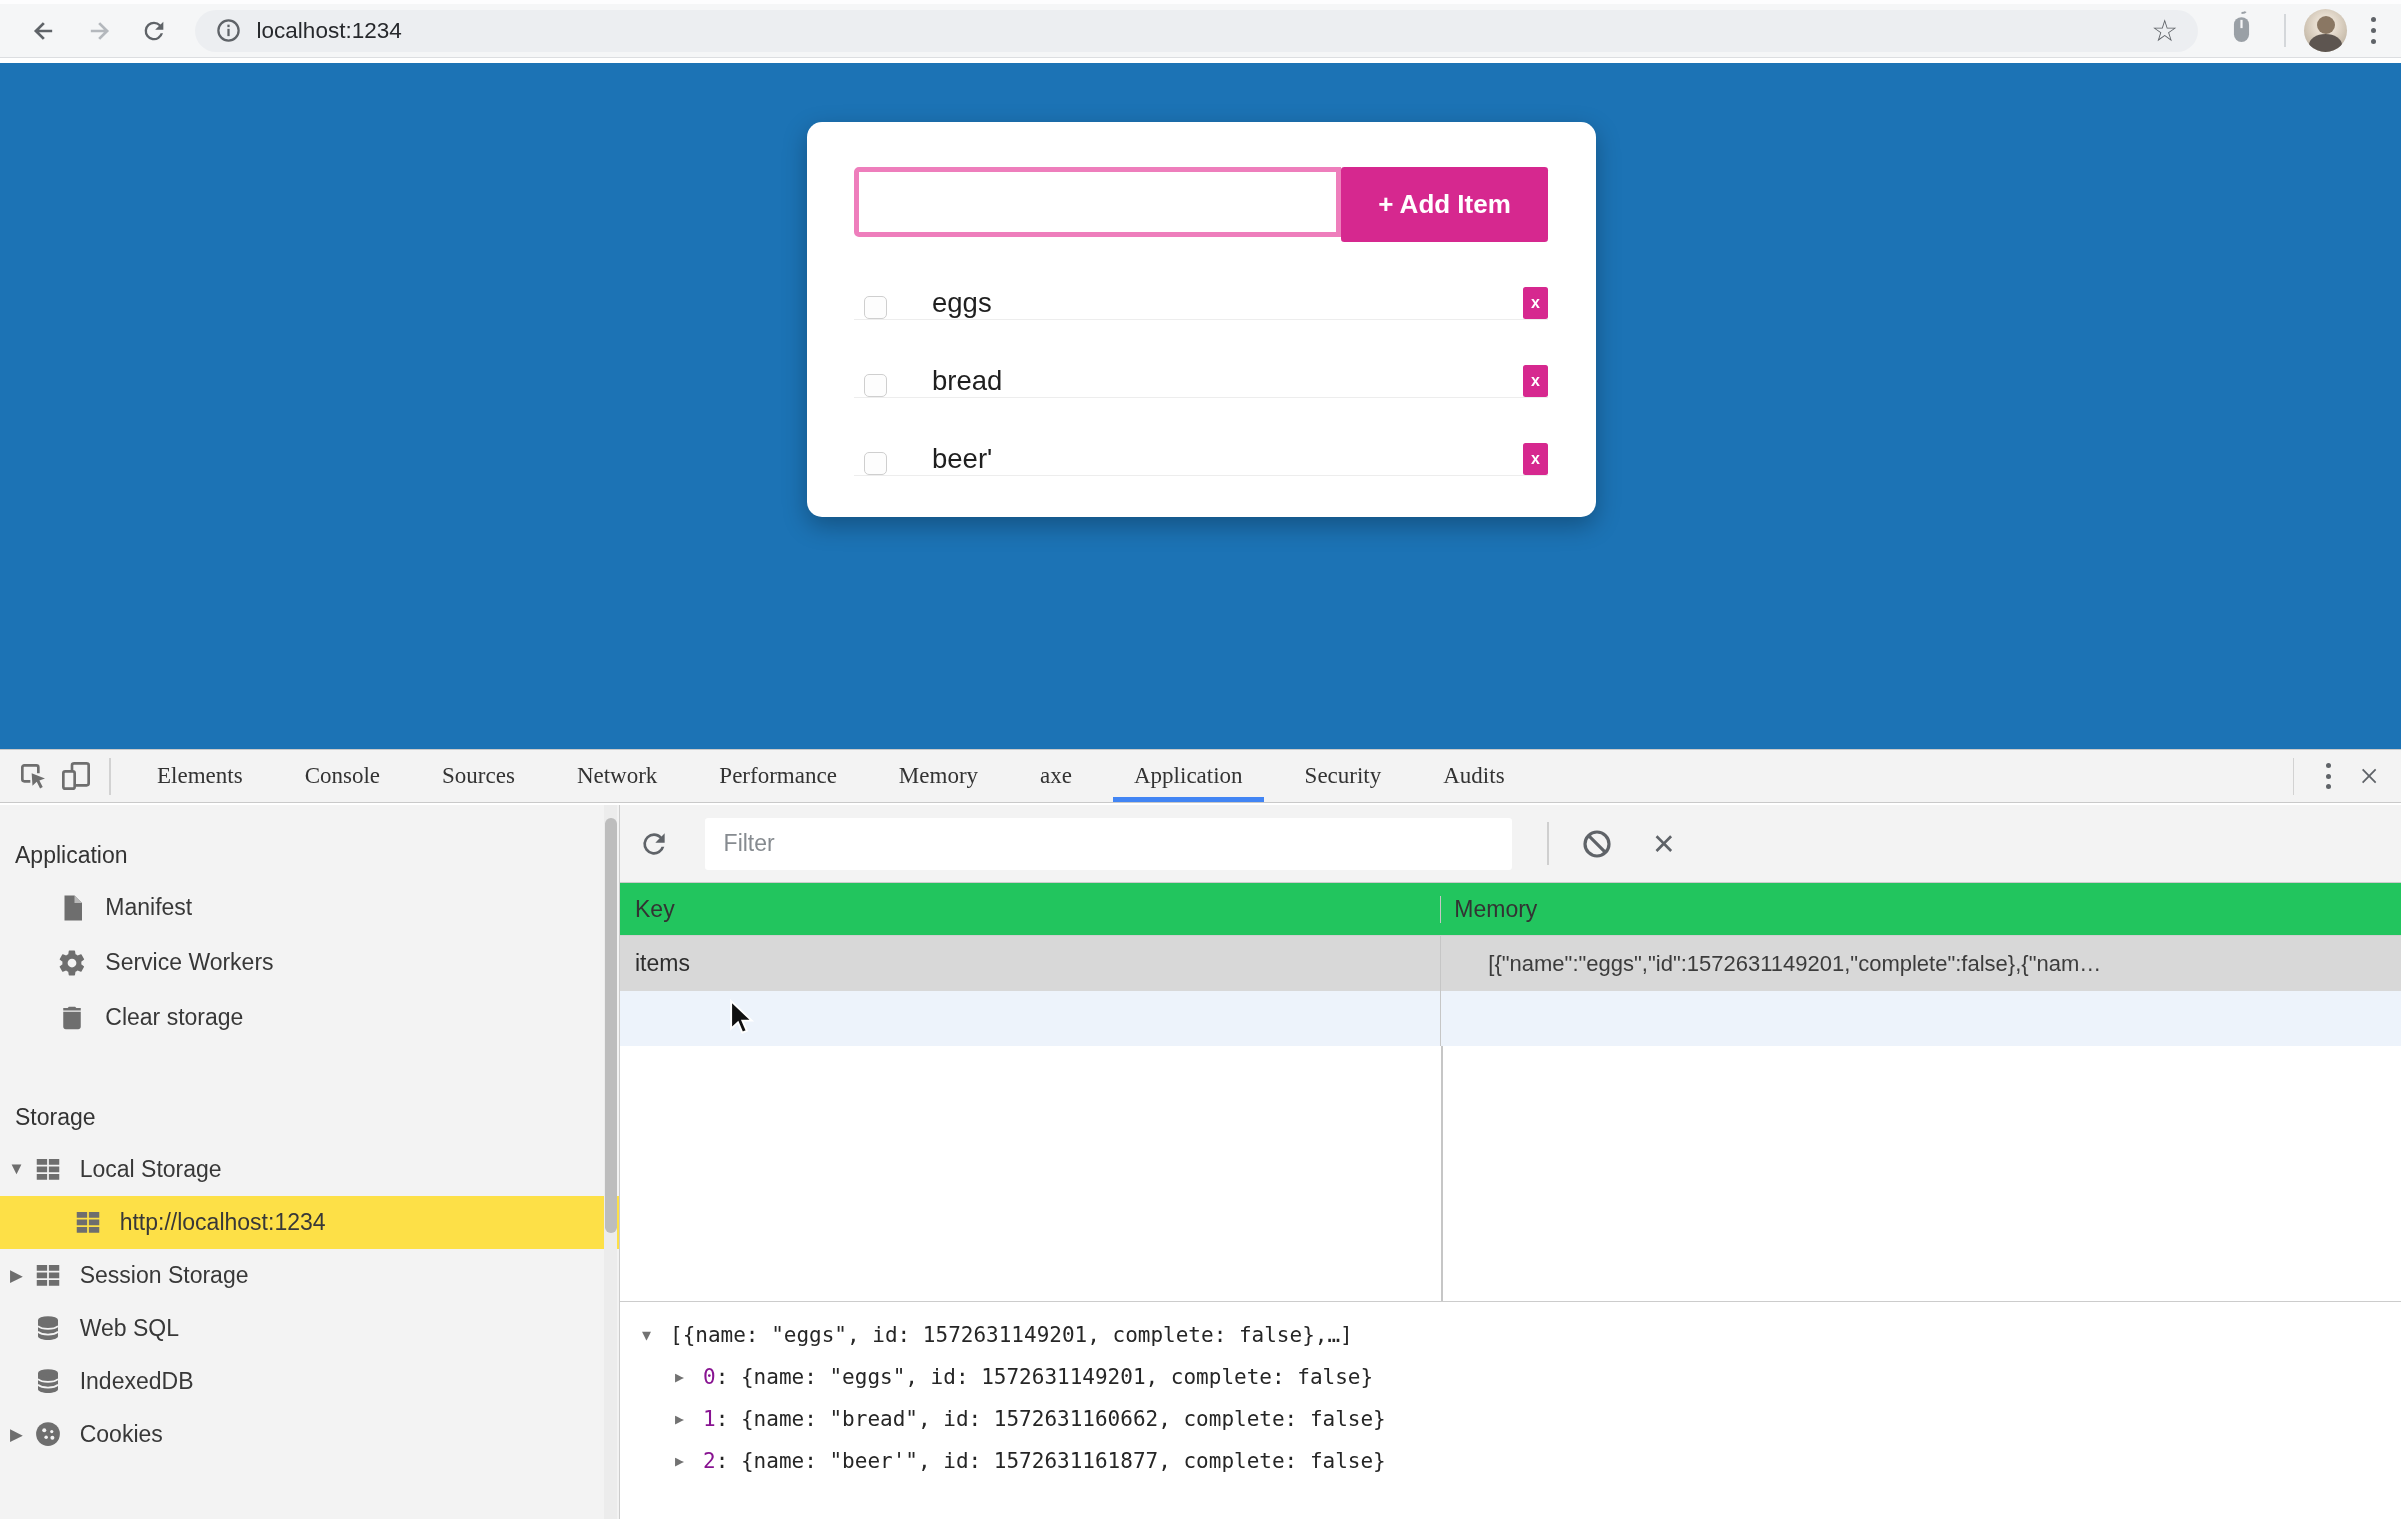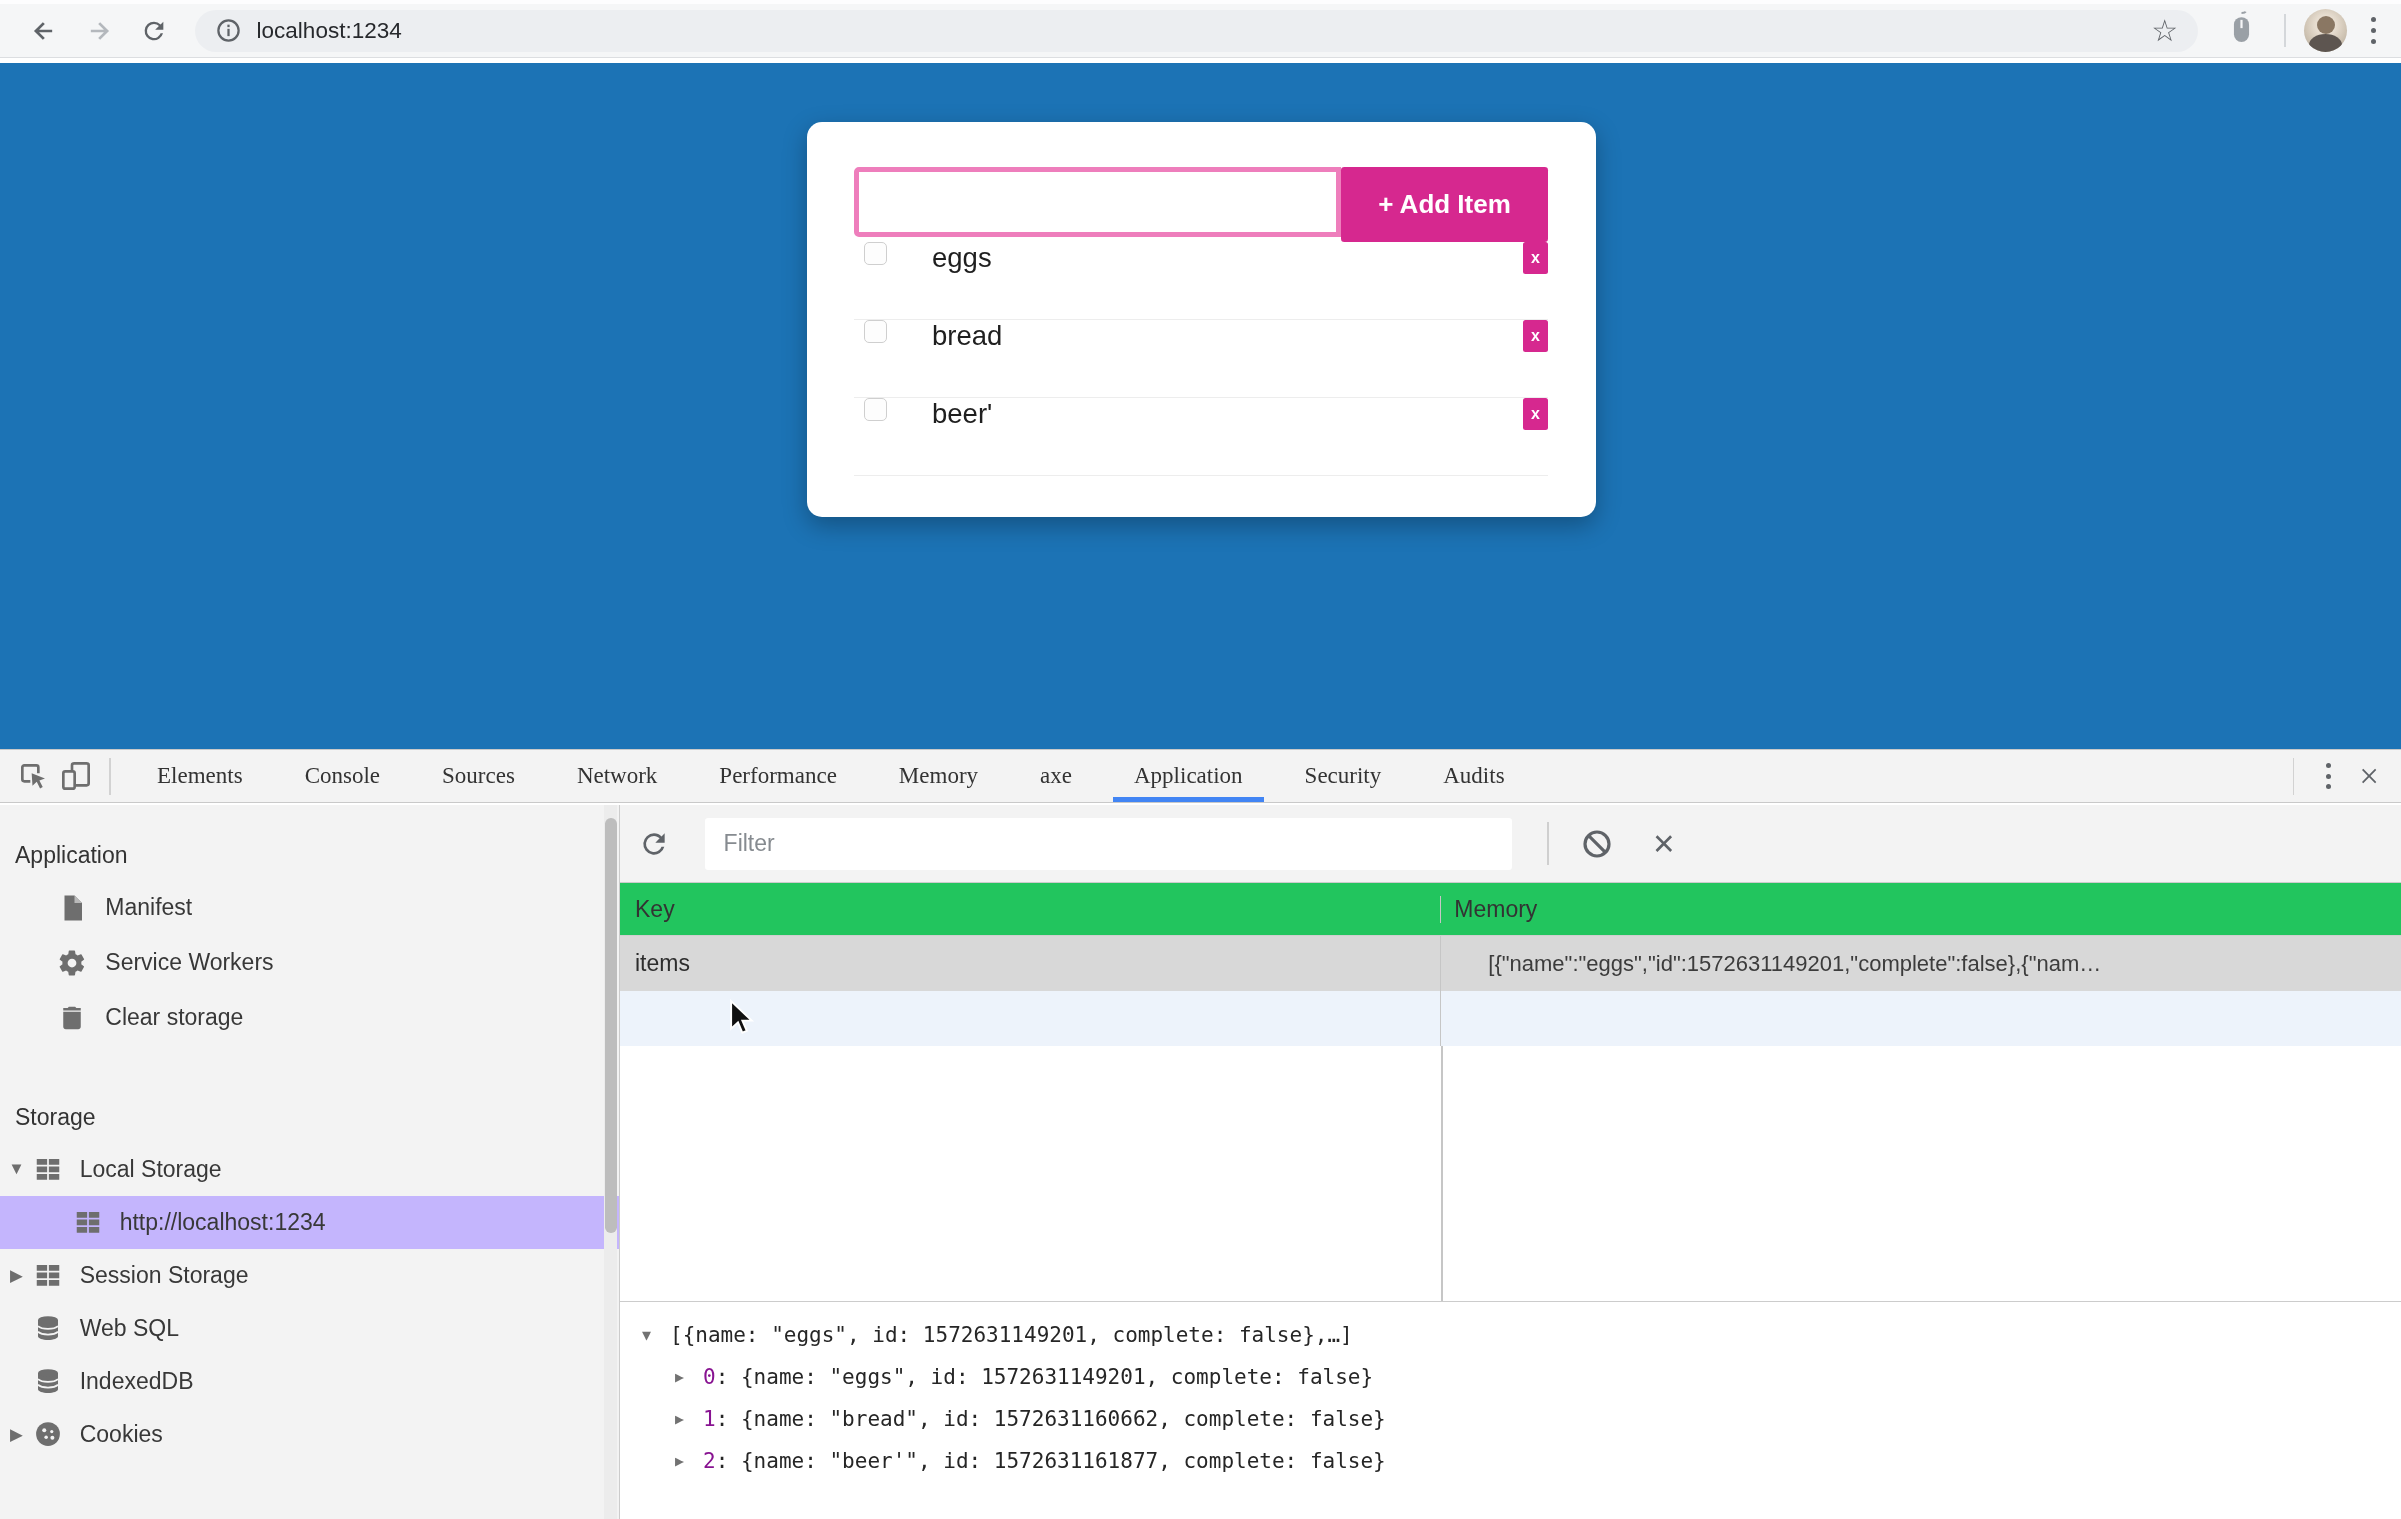--- a/index.html
+++ b/index.html
@@ -30,21 +30,21 @@
 
   
   .page { position:absolute; left:0; top:63px; width:2401px; height:686px; background:#1c73b5; }
   .todo-card { position:absolute; left:807px; top:59px; width:789px; height:395px; background:#fff;
                border-radius:15px; box-shadow:0 8.3px 25px rgba(0,0,0,.28); padding:45px 48px 0 47px; }
   .add-row { display:flex; height:75px; }
   .todo-input { width:487px; height:70px; border:5px solid #ee7ebc; border-radius:5px 0 0 5px;
                 outline:none; font-size:27px; padding:0 15px; color:#222; }
   .add-btn { width:207px; height:75px; background:#d6288f; color:#fff; border:none; border-radius:3.3px;
              font-size:26px; font-weight:bold; font-family:"Liberation Sans", sans-serif; }
-  .todo-item { display:flex; align-items:flex-start; height:78px; border-bottom:1.7px solid #ededed; margin-top:0; }
+  .todo-item { display:flex; align-items:flex-end; height:78px; border-bottom:1.7px solid #ededed; margin-top:0; }
   .todo-item.last { border-bottom:1.7px solid #ededed; }
   .todo-item:first-of-type { margin-top:11px; }
   .chk { width:23px; height:23px; border:1.7px solid #cfcfcf; border-radius:5px; background:#fdfdfd; margin-left:10px; flex:none; }
   .todo-label { margin-left:45px; font-size:27.5px; color:#1f1f1f; flex:1; }
   .del-btn { width:25px; height:32px; background:#d6288f; color:#fff; border:none; border-radius:2.5px;
              font-size:16px; font-weight:bold; line-height:32px; text-align:center; flex:none; }
 
   
   .devtools { position:absolute; left:0; top:749px; width:2401px; height:770px; background:#fff; border-top:1.7px solid #c9c9c9; }
   .dt-tabbar { position:relative; height:53px; background:#f3f3f3; border-bottom:1.7px solid #c9c9c9;
@@ -64,21 +64,21 @@
 
   
   .dt-sidebar { width:620px; background:#f3f3f3; border-right:1.7px solid #cccccc; position:relative; flex:none;
                 padding-top:25px; overflow:hidden; }
   .sb-header { font-size:23px; color:#333; padding:11.7px 0 11.7px 15px; }
   .sb-item { display:flex; align-items:center; height:55px; padding-left:57px; }
   .sb-item svg { width:30px; height:30px; flex:none; }
   .sb-label { margin-left:18.3px; font-size:23px; color:#383838; }
   .sb-gap { height:47px; }
   .tree-row { display:flex; align-items:center; height:53px; position:relative; }
-  .tree-row.selected { background:#c4b5fd; }
+  .tree-row.selected { background:#fde047; }
   .tw { width:33px; text-align:center; font-size:16.7px; color:#6e6e6e; flex:none; }
   .tree-row svg { width:30px; height:30px; flex:none; }
   .tree-row .sb-label { margin-left:16.7px; }
   .indent { width:40px; flex:none; }
   .sb-scroll-track { position:absolute; right:1.7px; top:0; bottom:0; width:13.3px; background:#ececec; }
   .sb-scroll-thumb { position:absolute; right:2.5px; top:13.3px; width:11.7px; height:415px; background:#bdbdbd; border-radius:5.8px; }
 
   
   .dt-main { flex:1; display:flex; flex-direction:column; min-width:0; background:#fff; }
   .dt-toolbar { height:78px; background:#f3f3f3; border-bottom:1.7px solid #cccccc;

